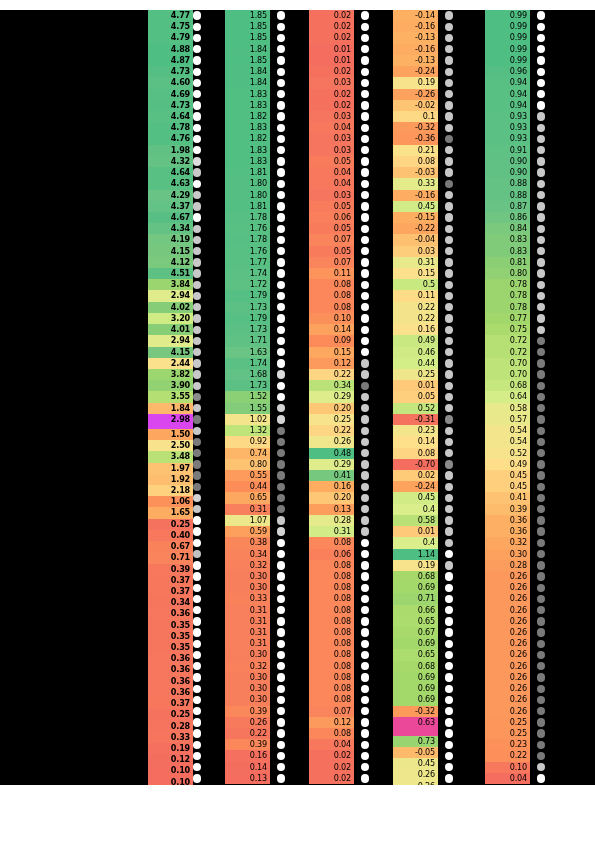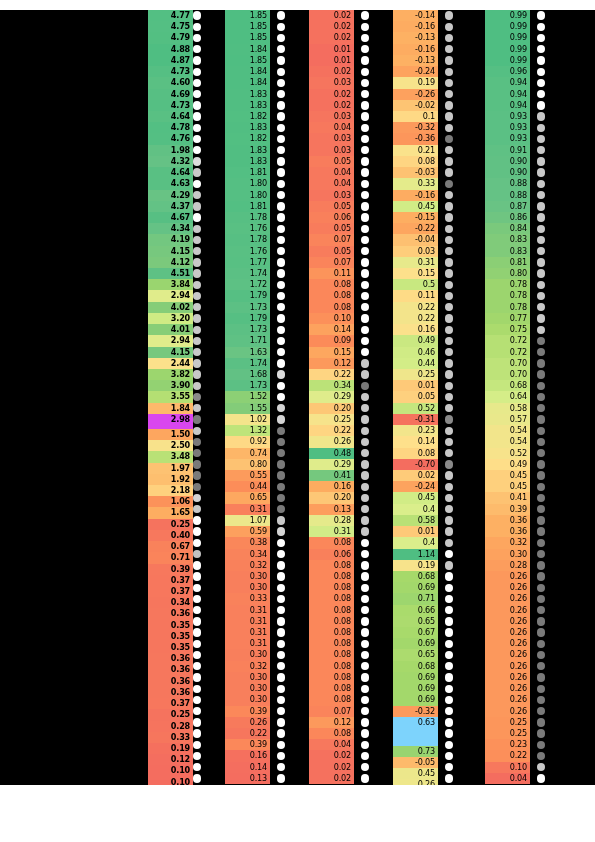--- a/index.html
+++ b/index.html
@@ -916,21 +916,21 @@
         <div class="cell" style="background: rgb(170, 219, 108); height: 11.2319px; line-height: 11.2319px;">0.66</div>
         <div class="cell" style="background: rgb(172, 219, 110); height: 11.2319px; line-height: 11.2319px;">0.65</div>
         <div class="cell" style="background: rgb(168, 218, 107); height: 11.2319px; line-height: 11.2319px;">0.67</div>
         <div class="cell" style="background: rgb(163, 216, 107); height: 11.2319px; line-height: 11.2319px;">0.69</div>
         <div class="cell" style="background: rgb(172, 219, 110); height: 11.2319px; line-height: 11.2319px;">0.65</div>
         <div class="cell" style="background: rgb(166, 217, 106); height: 11.2319px; line-height: 11.2319px;">0.68</div>
         <div class="cell" style="background: rgb(163, 216, 107); height: 11.2319px; line-height: 11.2319px;">0.69</div>
         <div class="cell" style="background: rgb(163, 216, 107); height: 11.2319px; line-height: 11.2319px;">0.69</div>
         <div class="cell" style="background: rgb(163, 216, 107); height: 11.2319px; line-height: 11.2319px;">0.69</div>
         <div class="cell" style="background: rgb(252, 154, 92); height: 11.2319px; line-height: 11.2319px;">-0.32</div>
-        <div class="cell" style="background: #7dd3fc; height: 29px; line-height: 11.2319px;">0.63</div>
+        <div class="cell" style="background: #ec4899; height: 19px; line-height: 11.2319px;">0.63</div>
         <div class="cell" style="background: rgb(152, 212, 112); height: 11.2319px; line-height: 11.2319px;">0.73</div>
         <div class="cell" style="background: rgb(253, 186, 107); height: 11.2319px; line-height: 11.2319px;">-0.05</div>
         <div class="cell" style="background: rgb(236, 231, 139); height: 11.2319px; line-height: 11.2319px;">0.45</div>
         <div class="cell" style="background: rgb(238, 231, 139); height: 11.2319px; line-height: 11.2319px;">0.26</div>
         <div class="cell" style="background: rgb(238, 231, 139); height: 11.2319px; line-height: 11.2319px;">0.26</div>
       </div>
       <div class="dotcol" style="left: 441px;">
         <div class="dcell" style="height: 11.2319px;">
           <span class="dot" style="background: rgb(200, 200, 200);"></span>
         </div>

